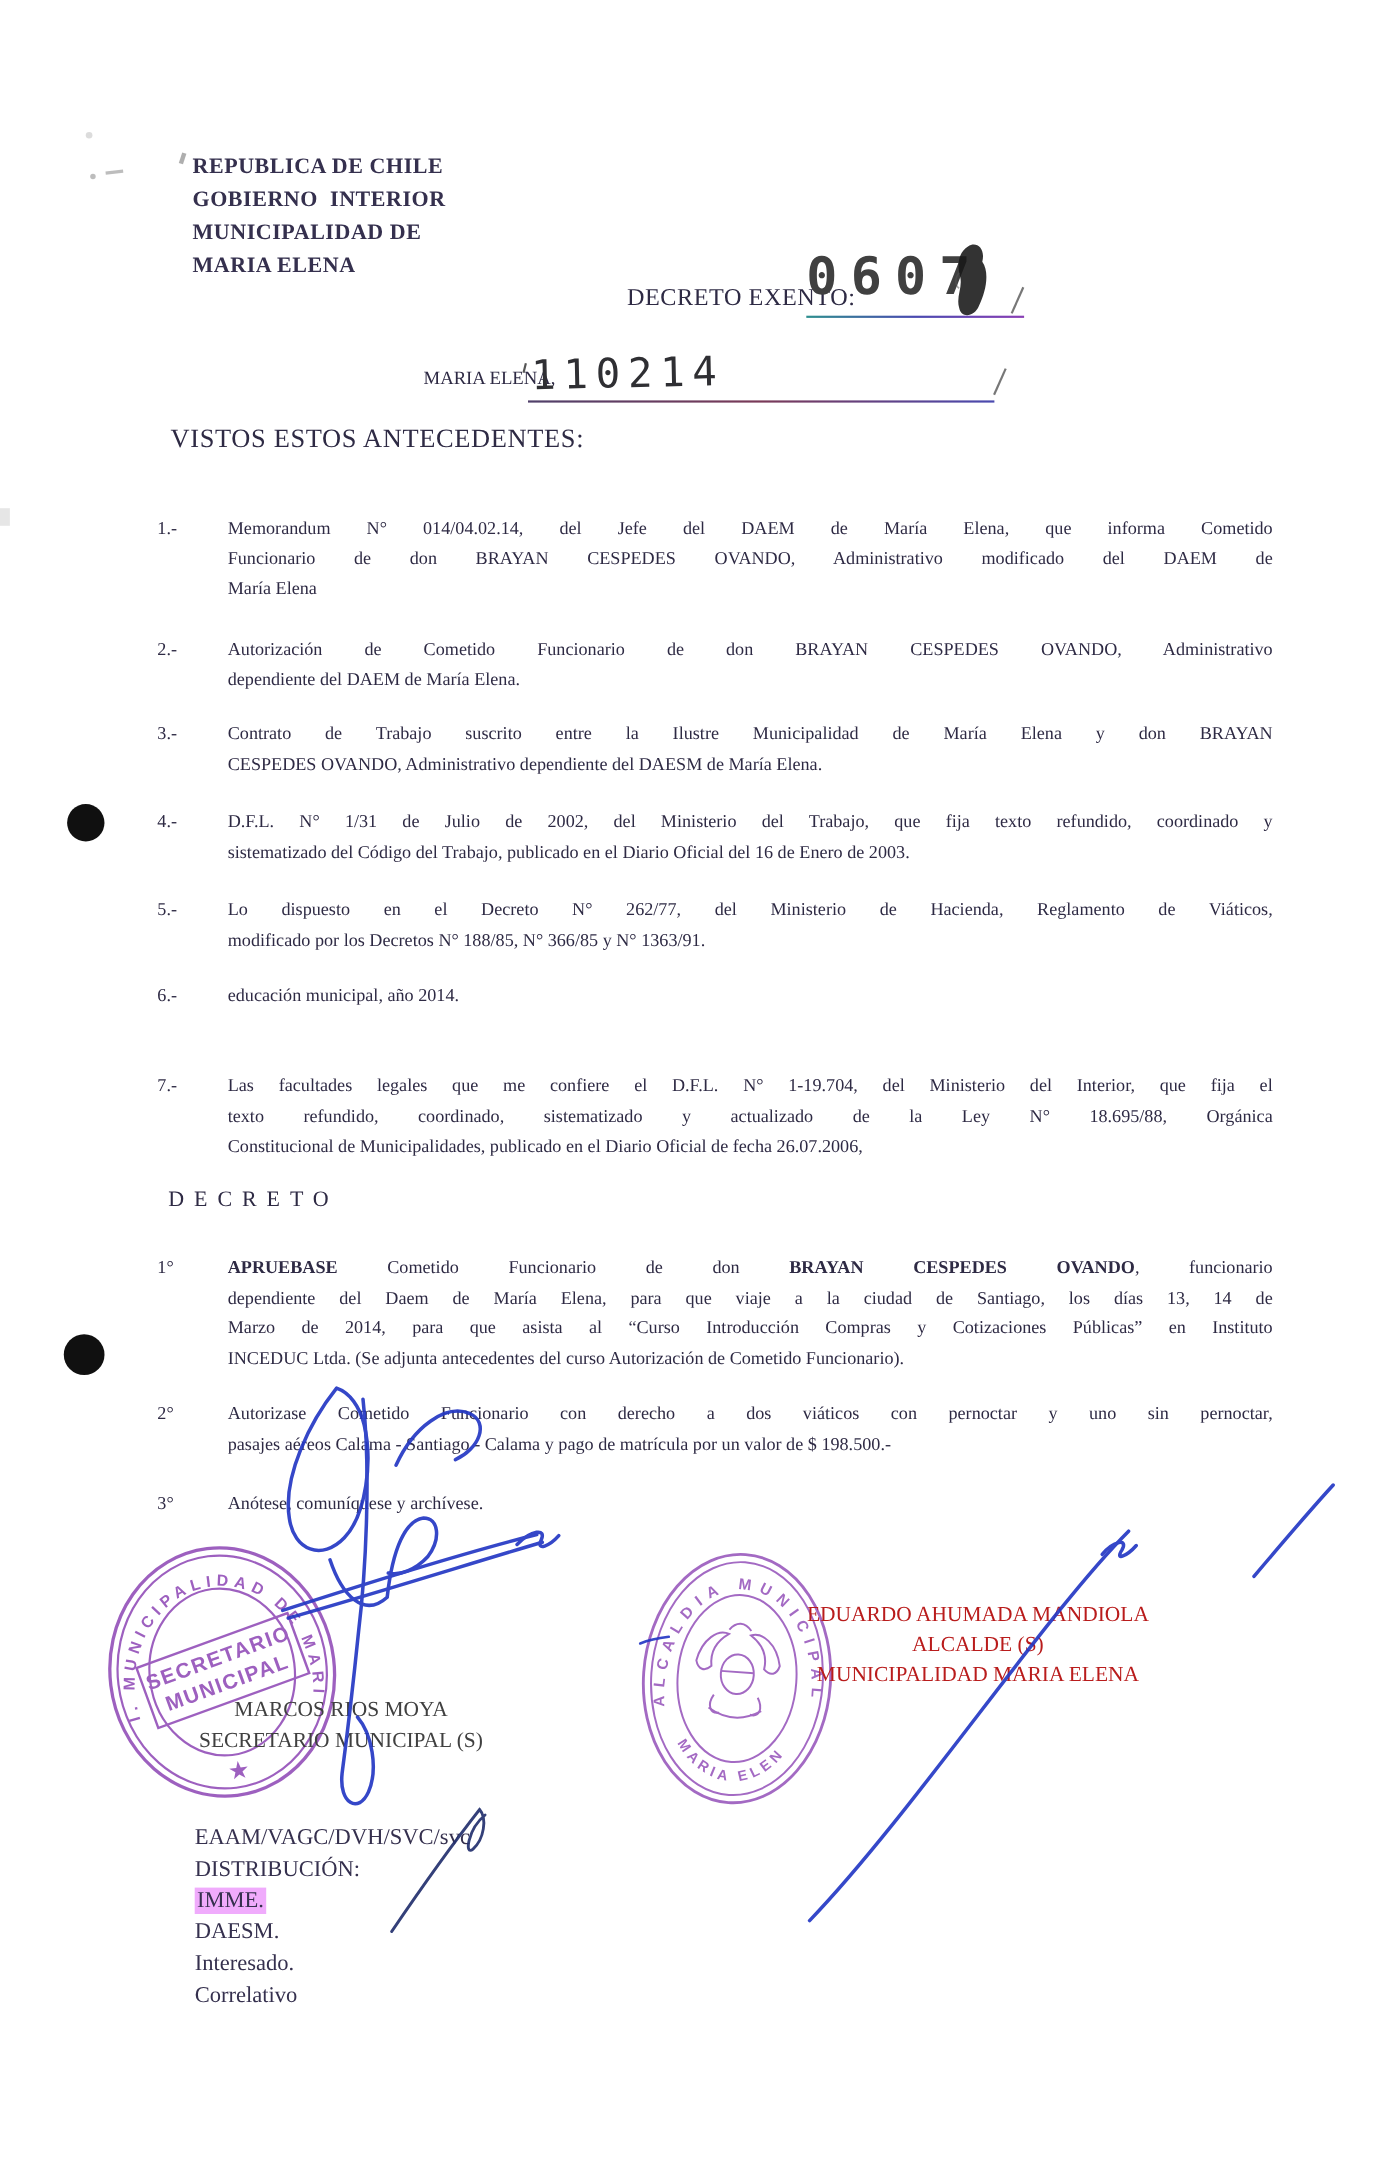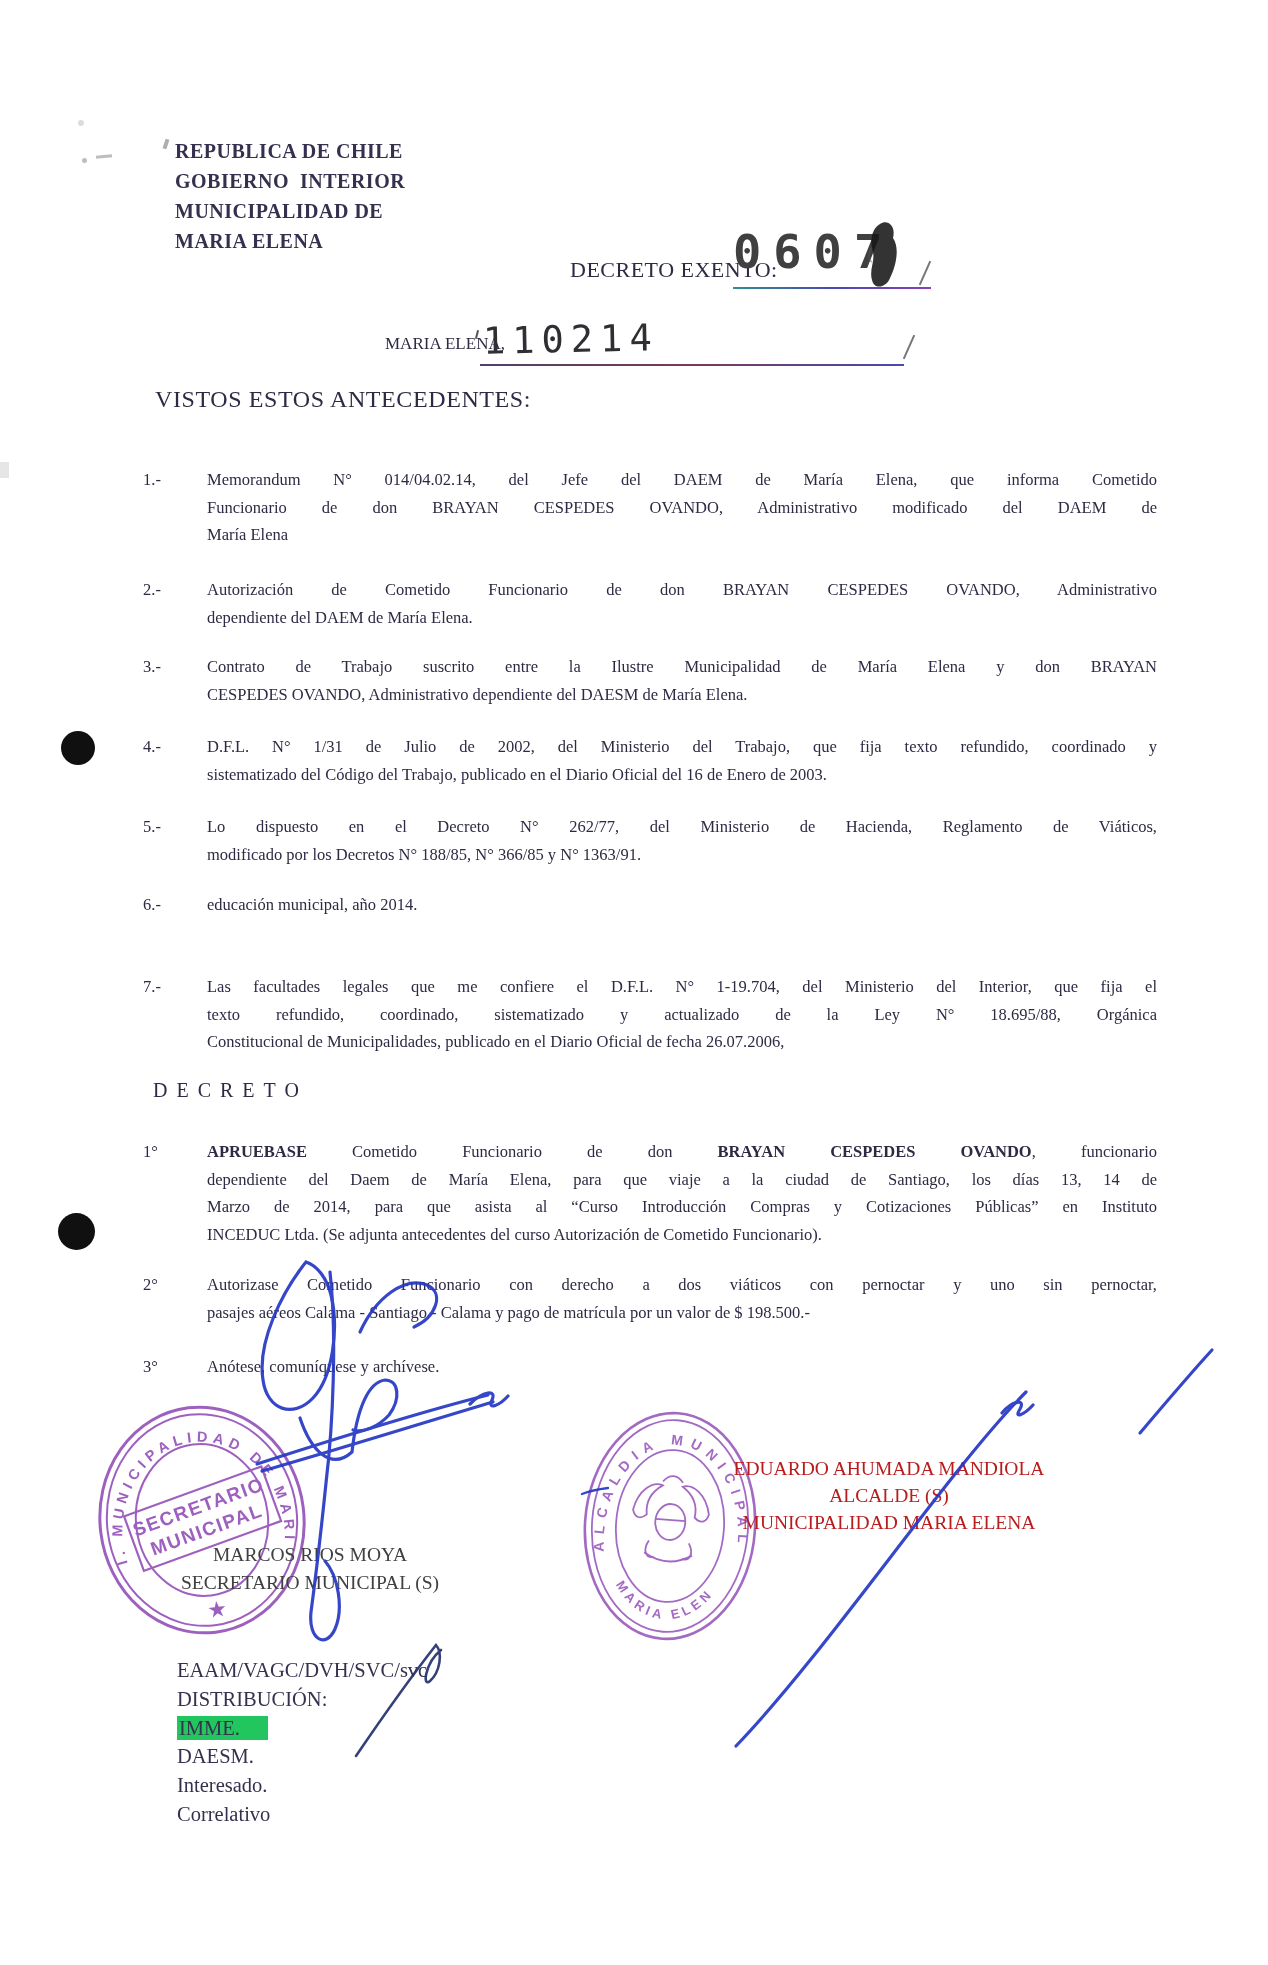--- a/index.html
+++ b/index.html
@@ -29,21 +29,21 @@
   .item{left:143px;width:997px;line-height:27.5px;font-size:16.5px;}
   .item .num{position:absolute;left:0;top:0;}
   .item .txt{margin-left:64px;width:950px;}
   .jline{text-align:justify;text-align-last:justify;}
   .jline.jlast{text-align-last:left;}
   
   .sec-block{left:150px;top:1541px;width:320px;text-align:center;line-height:28px;font-size:19.5px;color:#404040;}
   .mayor-block{left:703px;top:1455px;width:372px;text-align:center;line-height:27px;font-size:19.5px;color:#b91c1c;}
   
   .footer{left:177px;top:1656px;line-height:28.8px;font-size:20.5px;color:#35304e;}
-  .hl{background:#22c55e;padding:1px 28px 1px 2px;}
+  .hl{background:#f0abfc;padding:1px 2px 1px 2px;}
   
   .dot{background:#101010;border-radius:50%;}
   
   .artifact{background:#9a9a9a;opacity:.65;}
   svg{position:absolute;overflow:visible;}
   .stamp-text{font-family:"Liberation Sans","DejaVu Sans",sans-serif;font-weight:bold;}
 </style>
 </head>
 <body>
 

